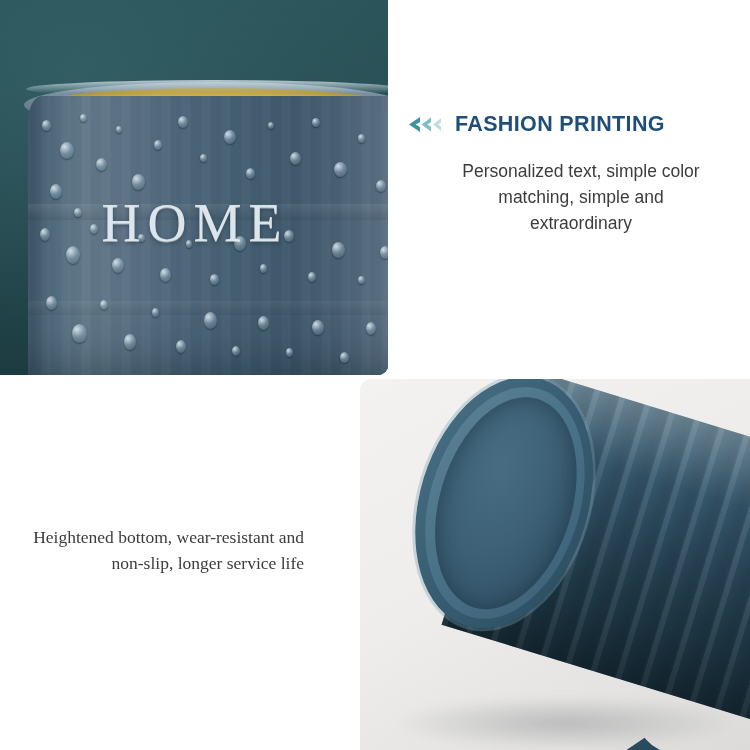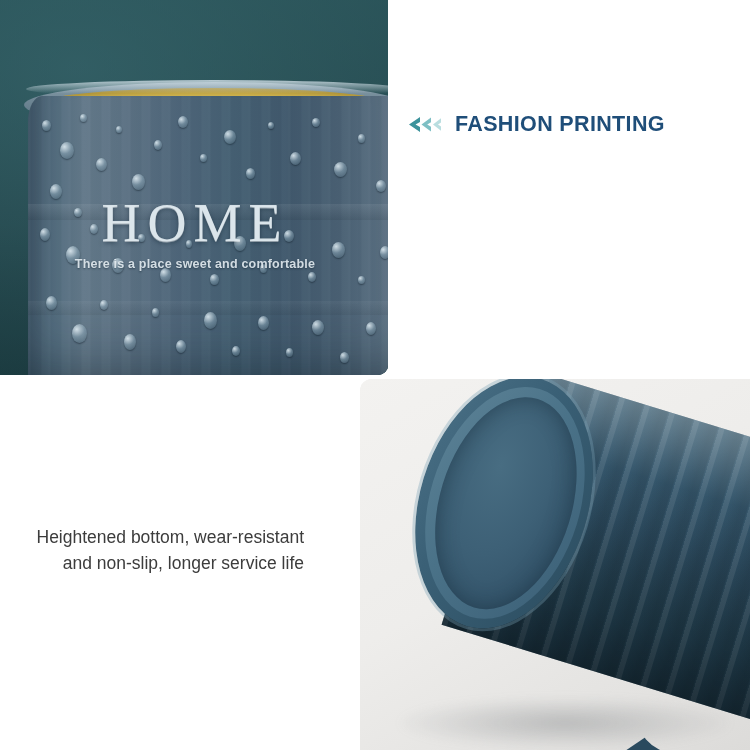--- a/index.html
+++ b/index.html
@@ -319,21 +319,21 @@
     white-space: nowrap;
   }
   .body-text {
     margin-top: 22px;
     font-size: 17.5px;
     line-height: 1.48;
     color: #3c3c3c;
     font-weight: 400;
   }
   .block-tr .body-text { padding-left: 42px; width: 262px; }
-  .block-bl .body-text { padding-right: 48px; }
+  .block-bl .body-text { padding-right: 48px; font-family: Liberation Serif, serif; }
 
   
   .chev {
     display: inline-flex;
     align-items: center;
     gap: 1px;
   }
   .chev svg { display: block; }
 </style>
 </head>
@@ -401,21 +401,20 @@
         <span class="drop" style="left:258px; top:252px; width:7px;  height:9px;"></span>
         <span class="drop" style="left:284px; top:224px; width:12px; height:15px;"></span>
         <span class="drop" style="left:312px; top:256px; width:9px;  height:11px;"></span>
         <span class="drop" style="left:338px; top:226px; width:10px; height:13px;"></span>
 
       </div>
     </div>
 
     <div class="brand-wrap">
       <div class="brand-home">HOME</div>
-      <div class="brand-sub">There is a place sweet and comfortable</div>
     </div>
   </div>
 
   <div class="photo-bot">
     <div class="pb-bg"></div>
     <div class="mug-shadow"></div>
     <div class="mug">
       <div class="mug-body">
         <div class="mug-ribs"></div>
         <div class="mug-shade"></div>
@@ -431,19 +430,20 @@
     <div class="head-row">
       <span class="chev">
         <svg width="34" height="17" viewBox="0 0 34 17" aria-hidden="true">
           <path d="M12 1 L1 8.5 L12 16 L12 11 L7.5 8.5 L12 6 Z" fill="#3d939c"></path>
           <path d="M23 1.6 L13.5 8.5 L23 15.4 L23 10.8 L19.2 8.5 L23 6.2 Z" fill="#67b4ba" opacity="0.85"></path>
           <path d="M33 2.2 L25 8.5 L33 14.8 L33 10.6 L30 8.5 L33 6.4 Z" fill="#9dd0d3" opacity="0.7"></path>
         </svg>
       </span>
       <span class="headline">FASHION PRINTING</span>
     </div>
+    <div class="body-text">Personalized text, simple color matching, simple and extraordinary</div>
   </div>
 
   <div class="block-bl">
     <div class="body-text">Heightened bottom, wear-resistant and non-slip, longer service life</div>
   </div>
 
 </div>
 
 </body></html>

